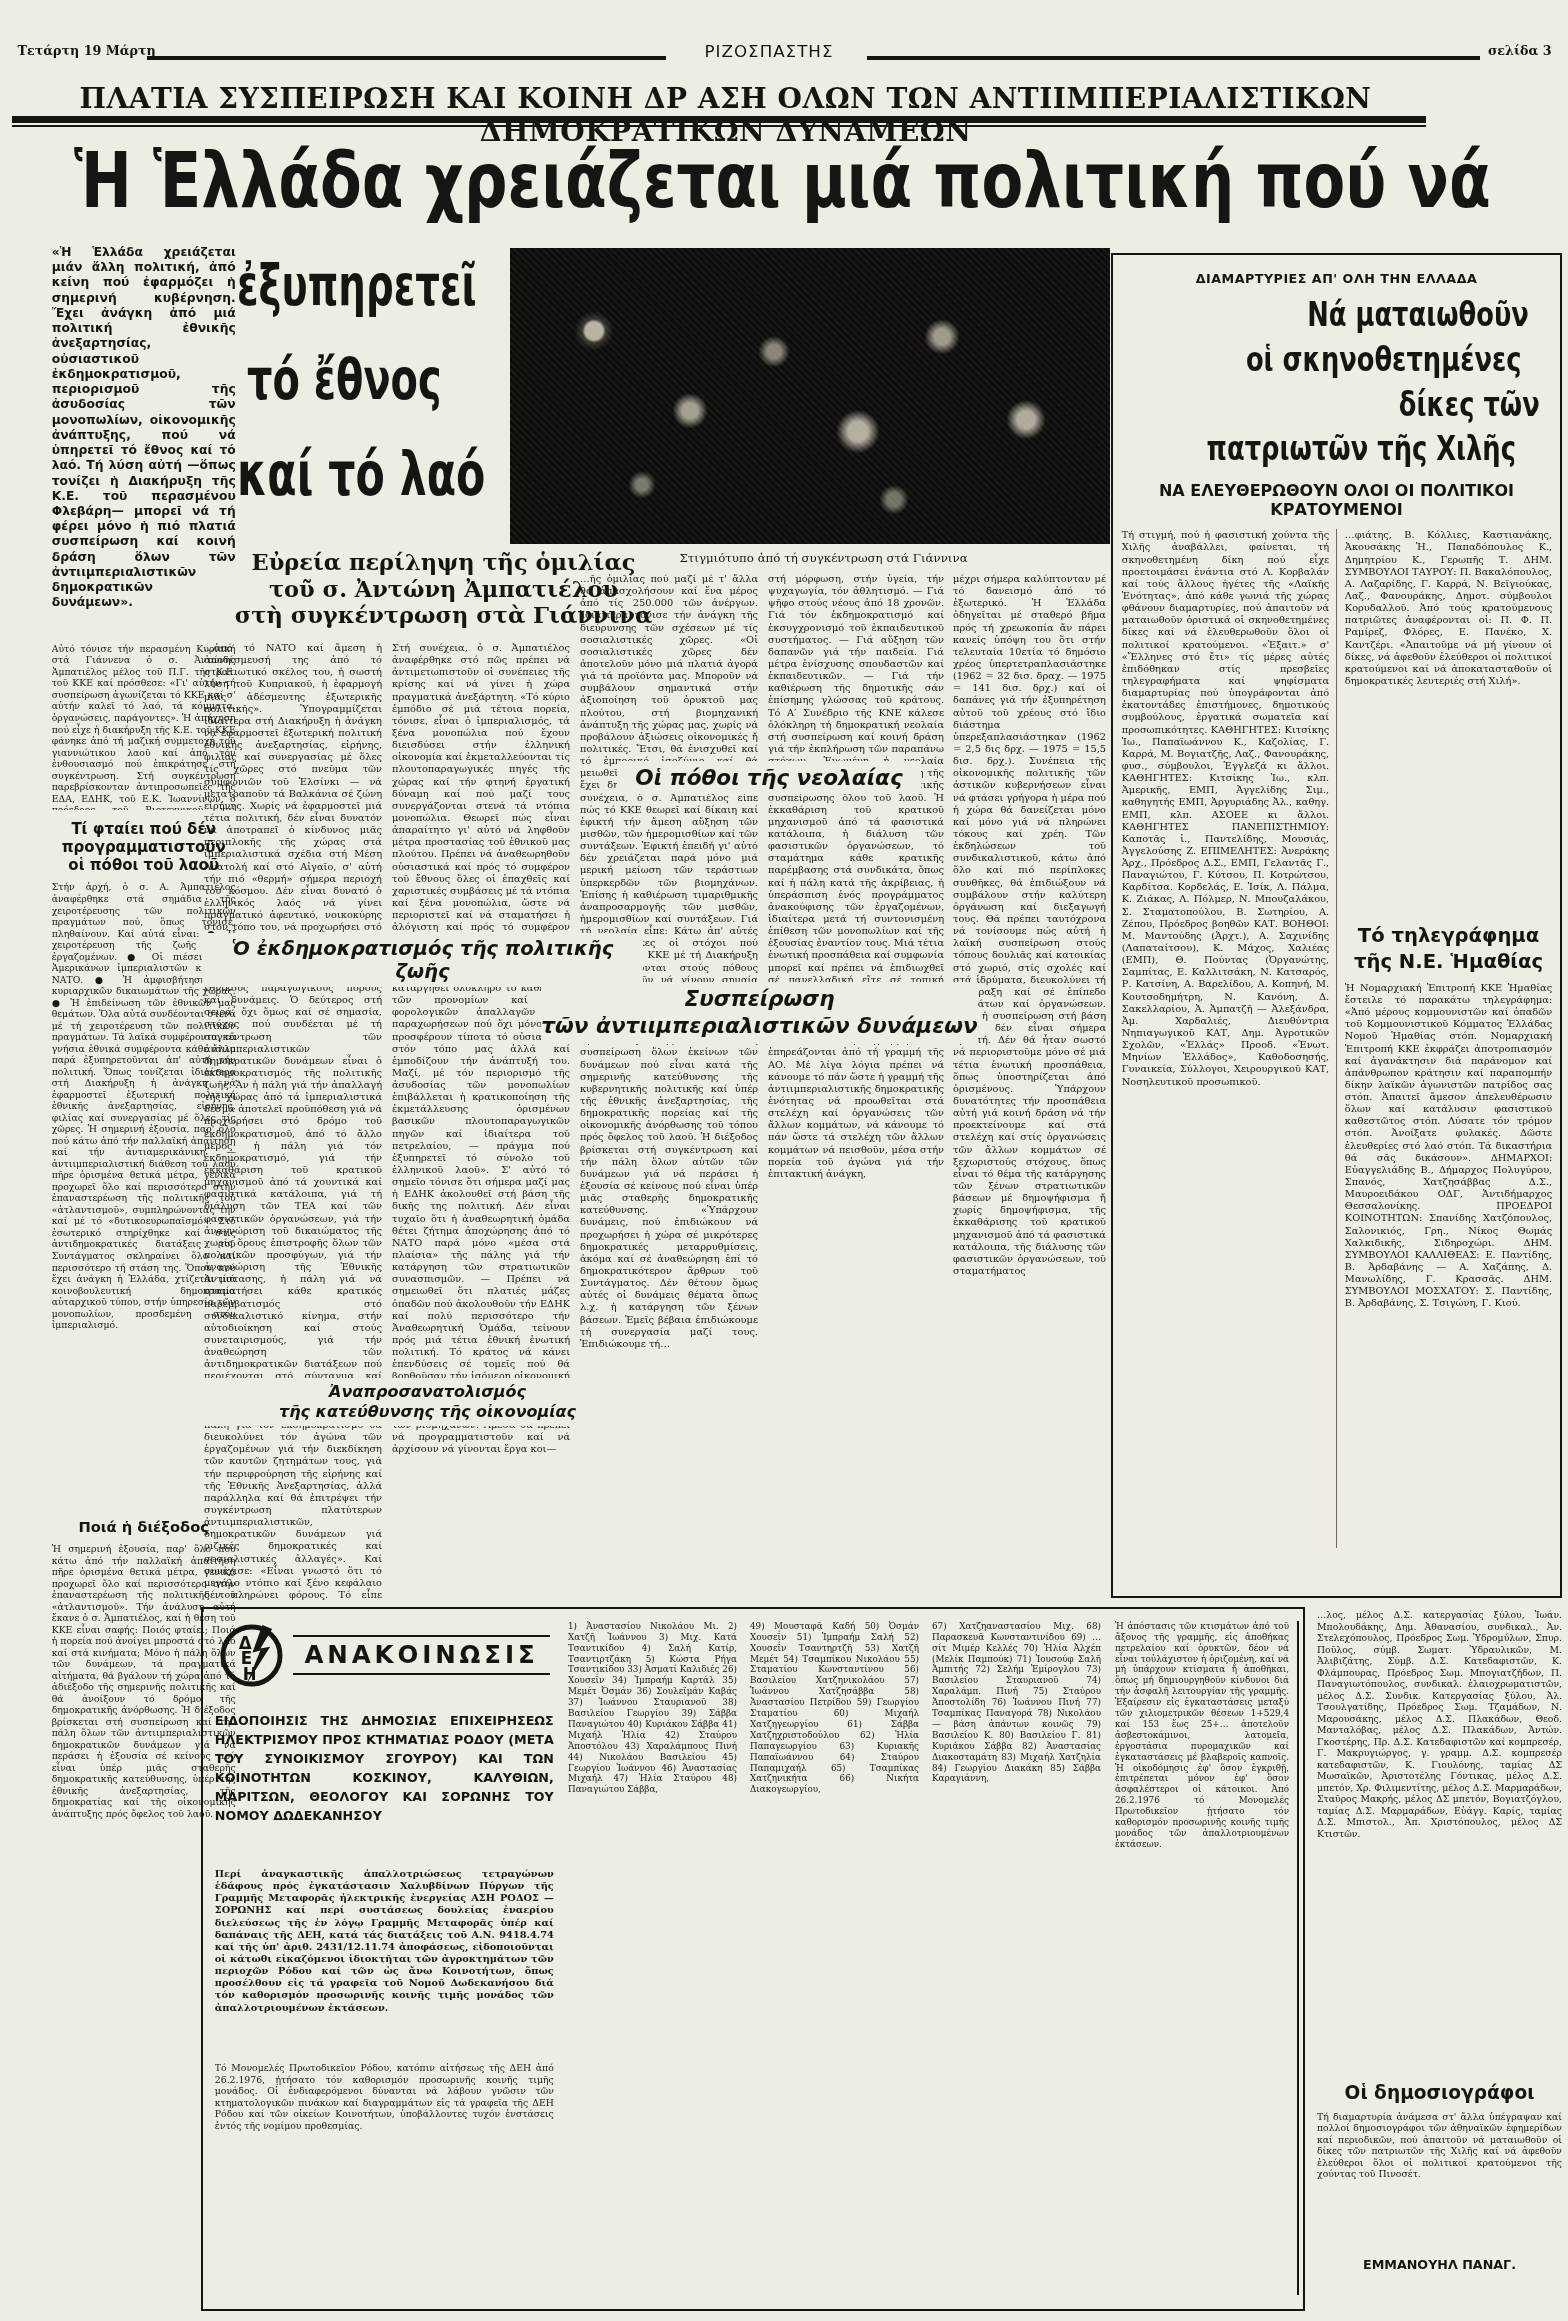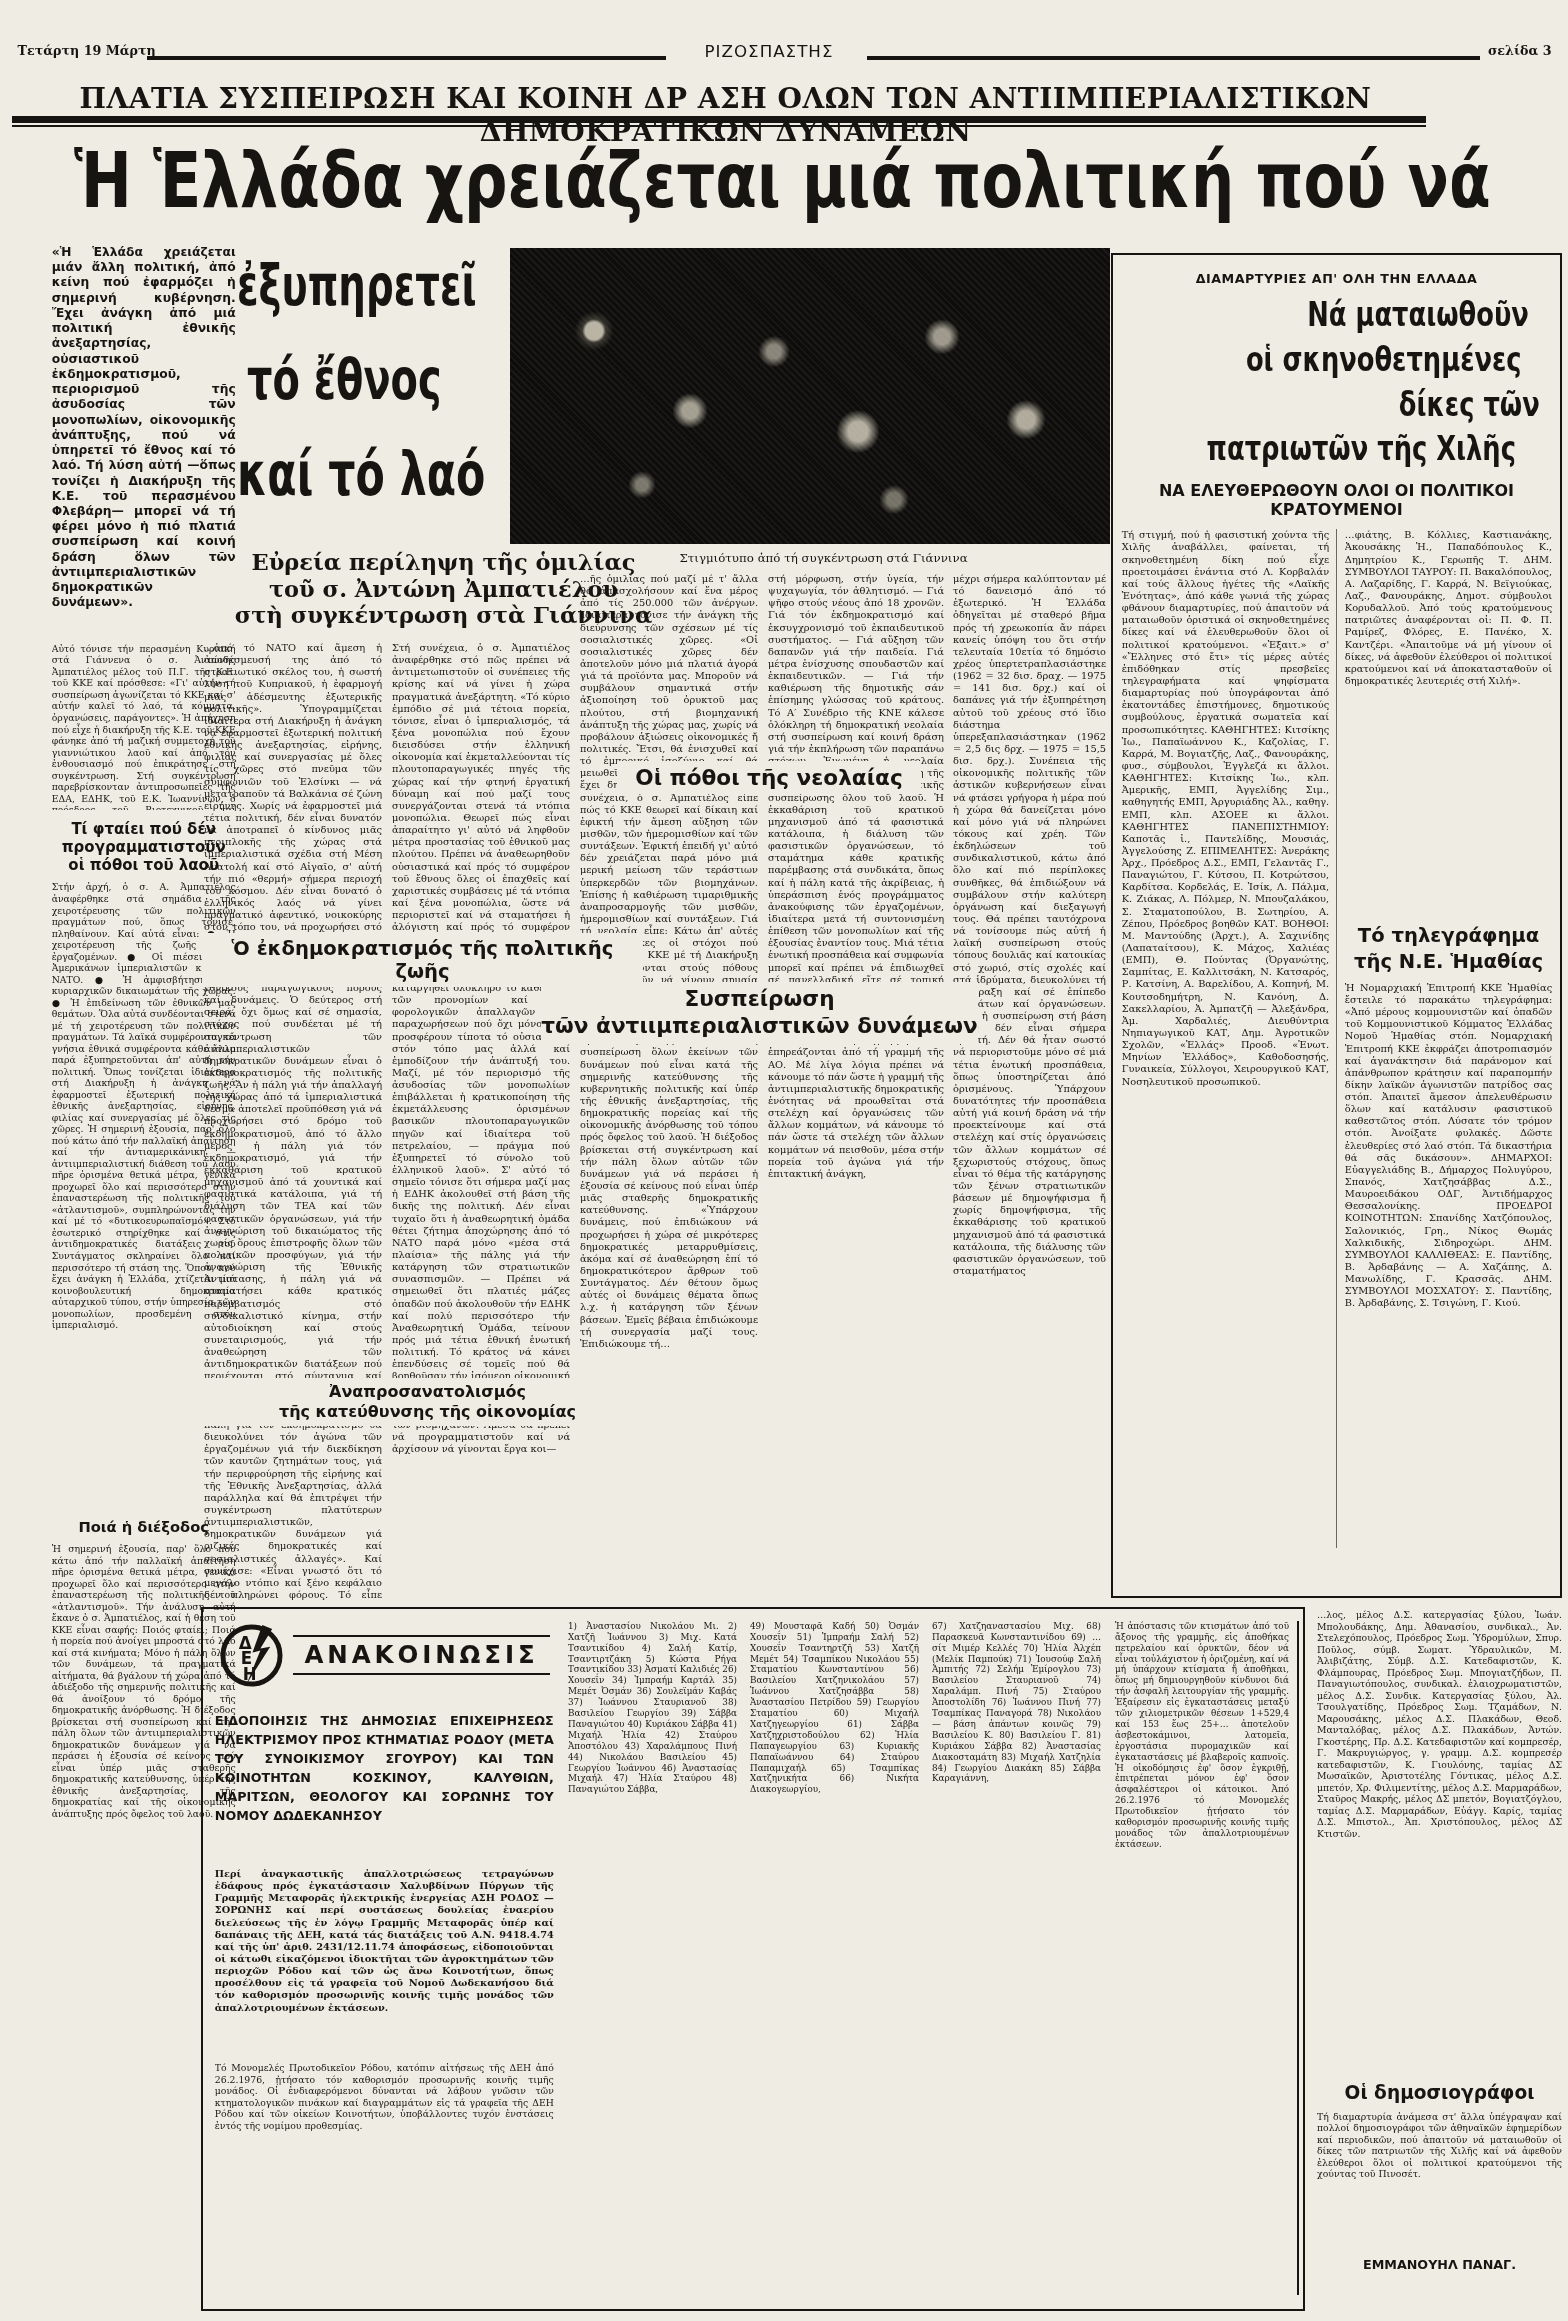--- a/index.html
+++ b/index.html
@@ -4,21 +4,21 @@
 <style>
   html,body{margin:0;padding:0;}
   body{width:1568px;height:2322px;position:relative;background:#efece3;color:#171512;
        font-family:"DejaVu Serif",serif;overflow:hidden;}
   .abs{position:absolute;}
   .bt{text-align:justify;line-height:1.24;overflow:hidden;word-break:break-word;}
   .sans{font-family:"DejaVu Sans",sans-serif;}
   .cond{display:inline-block;white-space:nowrap;transform:scaleX(.8);transform-origin:left center;font-weight:700;}
   .condc{display:inline-block;white-space:nowrap;transform:scaleX(.78);transform-origin:center center;font-weight:700;}
   .rule{background:#171512;}
-  .ovl{background:#efece3;text-align:center;font-weight:700;}
+  .ovl{background:#efece3;text-align:center;font-weight:700;font-style:italic;}
   .photo{background:#0e0d0b;
     background-image:
       radial-gradient(circle at 14% 28%, rgba(214,208,190,.85) 0 8.8px, rgba(120,115,100,.4) 11.8px, transparent 19.6px),
       radial-gradient(circle at 30% 55%, rgba(200,195,178,.8) 0 7.8px, transparent 17.6px),
       radial-gradient(circle at 44% 35%, rgba(190,184,168,.7) 0 6.9px, transparent 15.7px),
       radial-gradient(circle at 58% 62%, rgba(220,214,196,.8) 0 9.8px, transparent 21.6px),
       radial-gradient(circle at 72% 30%, rgba(205,199,182,.75) 0 7.8px, transparent 17.6px),
       radial-gradient(circle at 86% 58%, rgba(215,209,191,.8) 0 8.8px, transparent 19.6px),
       radial-gradient(circle at 64% 85%, rgba(185,180,164,.6) 0 6.9px, transparent 14.7px),
       radial-gradient(circle at 22% 80%, rgba(195,190,173,.6) 0 5.9px, transparent 13.7px),

